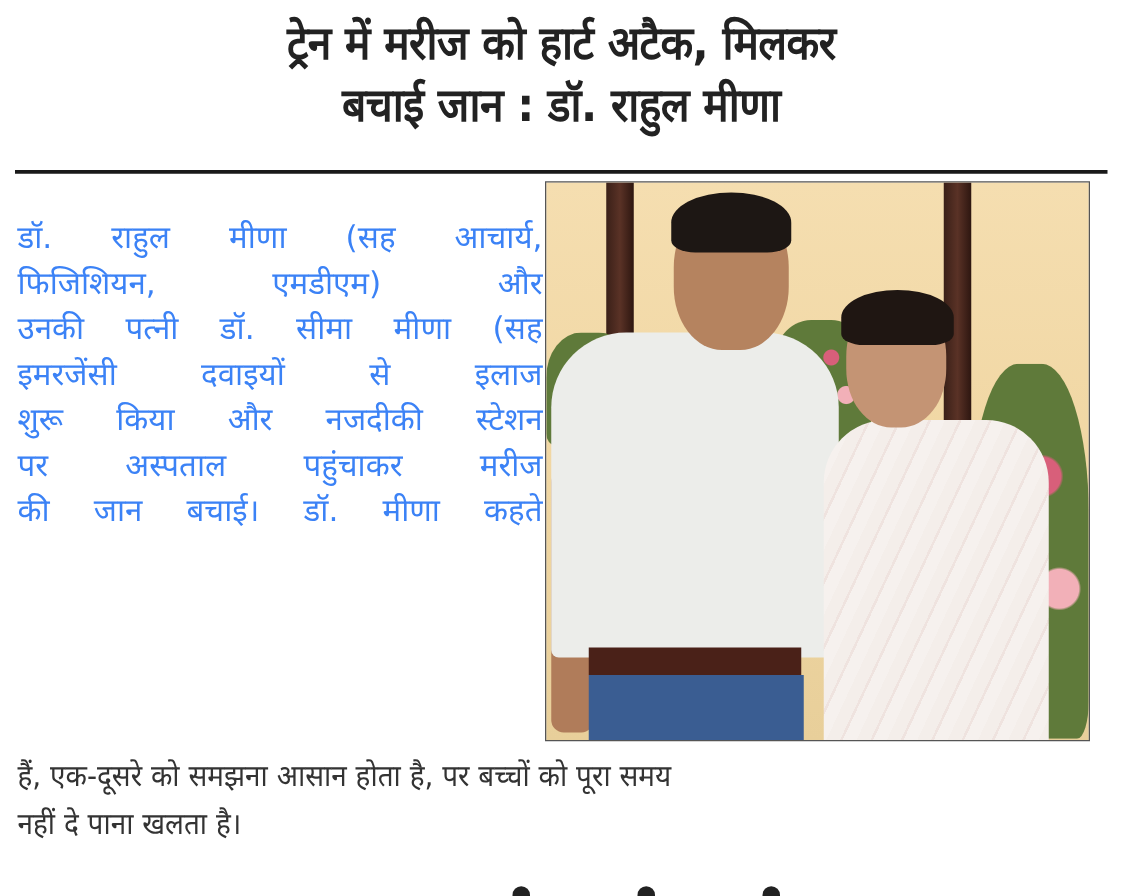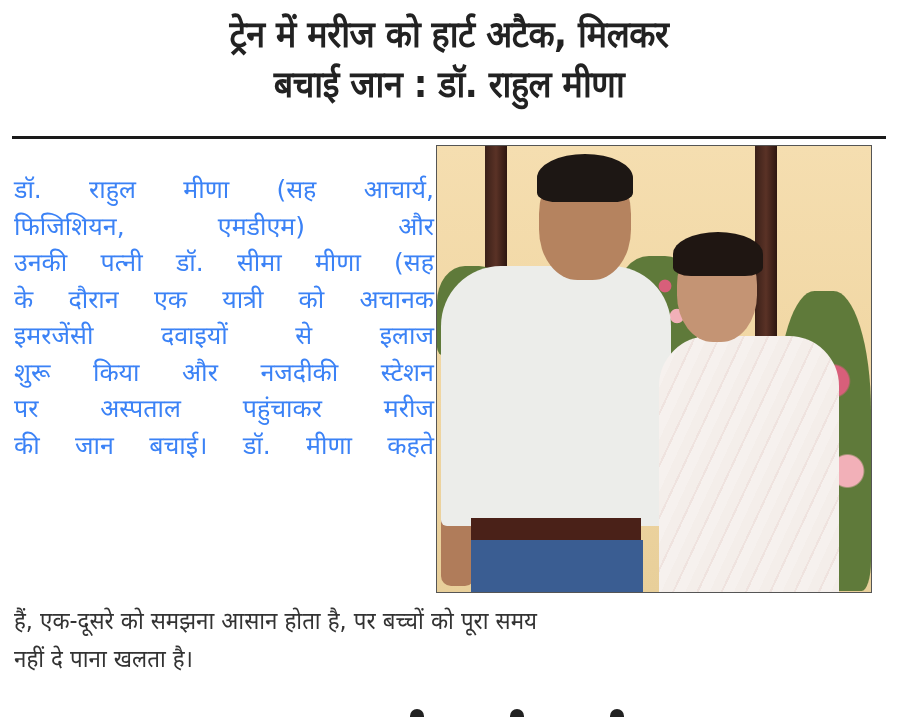--- a/index.html
+++ b/index.html
@@ -59,21 +59,20 @@
   <div>ट्रेन में मरीज को हार्ट अटैक, मिलकर</div>
   <div>बचाई जान : डॉ. राहुल मीणा</div>
 </div>
 
 <div class="rule"></div>
 
 <div class="col-text">
   <span class="line">डॉ. राहुल मीणा (सह आचार्य,</span>
   <span class="line">फिजिशियन, एमडीएम) और</span>
   <span class="line">उनकी पत्नी डॉ. सीमा मीणा (सह</span>
-  <span class="line">के दौरान एक यात्री को अचानक</span>
   <span class="line">इमरजेंसी दवाइयों से इलाज</span>
   <span class="line">शुरू किया और नजदीकी स्टेशन</span>
   <span class="line">पर अस्पताल पहुंचाकर मरीज</span>
   <span class="line">की जान बचाई। डॉ. मीणा कहते</span>
 </div>
 
 <div class="photo">
   <div class="pillar" style="left:48px;"></div>
   <div class="pillar" style="left:318px;"></div>
   <div class="flowers" style="left:0;top:120px;width:70px;height:90px;"></div>

